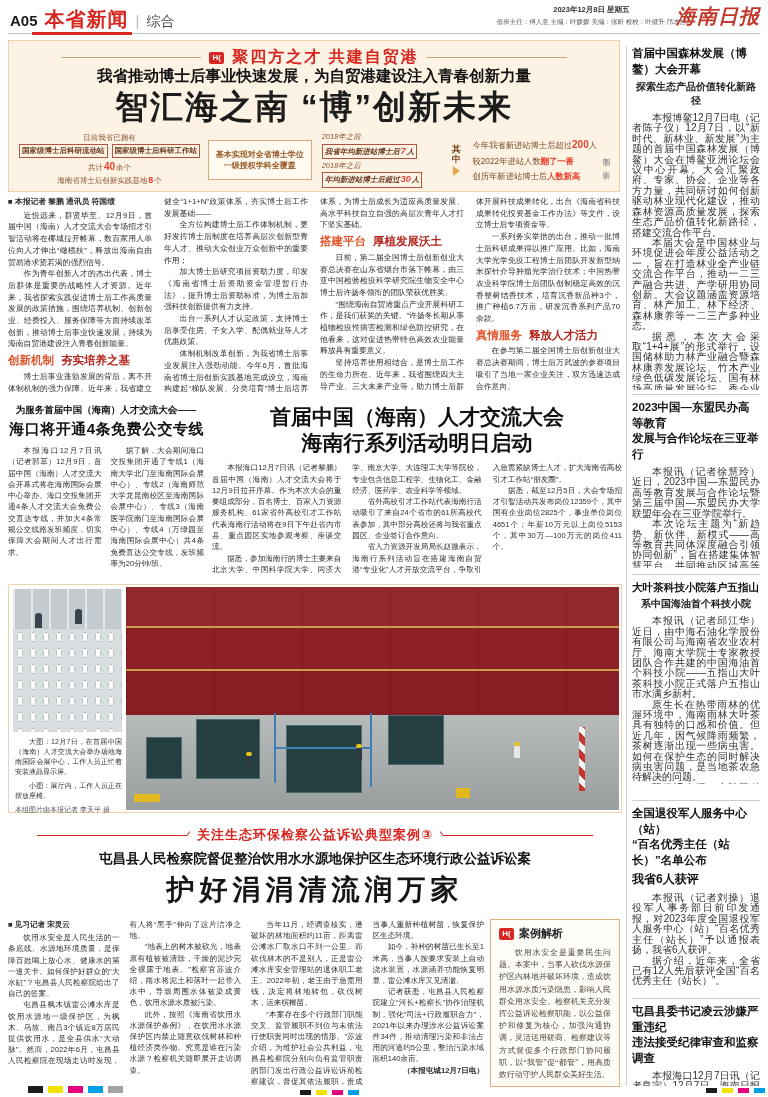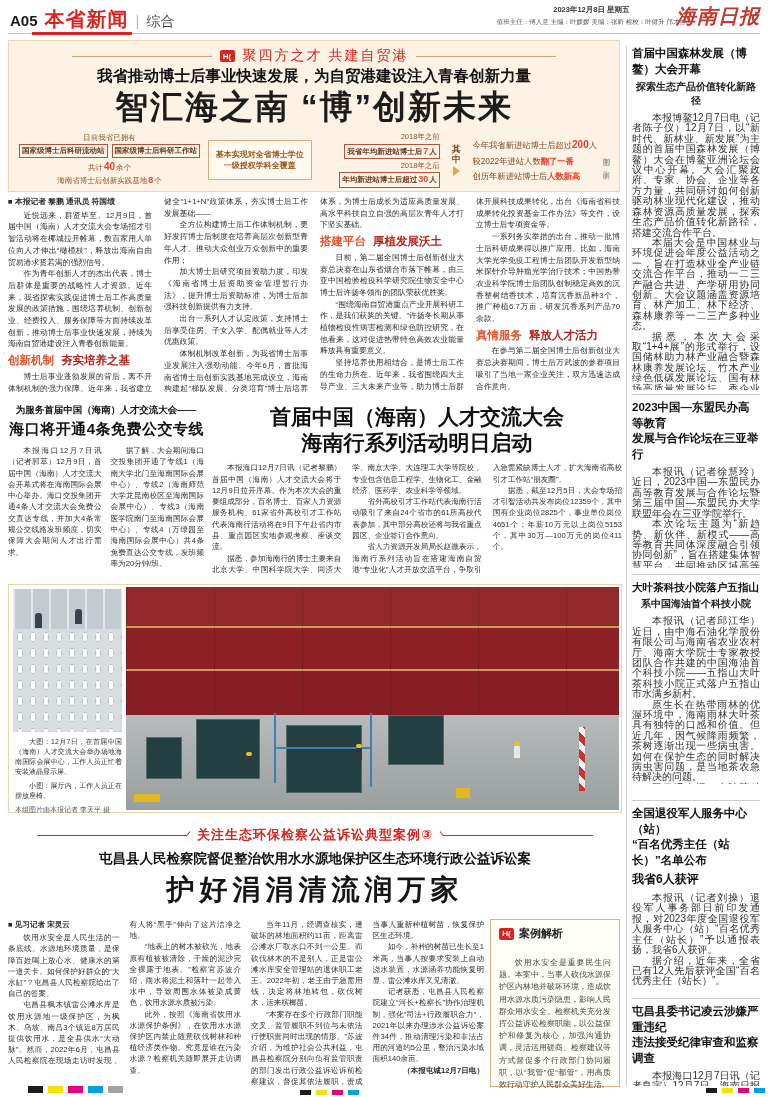--- a/index.html
+++ b/index.html
@@ -21,34 +21,34 @@
   .hdr-rule{position:absolute;left:8px;right:8px;top:33px;height:1px;background:#c4c4c4;}
   .hdr-red{position:absolute;left:32px;top:32px;width:100px;height:3px;background:#d6261f;}
 
   
   .feature{position:absolute;left:8px;top:40px;width:612px;height:152px;background:#fdf3e4;
            border:1px solid #eed3ae;box-sizing:border-box;}
   .kickrow{position:absolute;top:6px;left:0;right:0;display:flex;align-items:center;justify-content:center;gap:8px;}
   .kline{width:140px;height:1px;background:#caa27a;}
   .hklogo{display:inline-flex;align-items:center;justify-content:center;background:#d6261f;color:#fff;
           font-weight:900;font-size:8px;width:15px;height:12px;border-radius:2px;}
-  .kicktext{font-size:14px;font-weight:400;color:#d6261f;letter-spacing:2px;}
+  .kicktext{font-size:16px;font-weight:700;color:#d6261f;letter-spacing:2px;}
   .f-sub{position:absolute;top:25px;left:0;right:0;text-align:center;font-size:15.5px;font-weight:900;color:#111;}
   .f-title{position:absolute;top:44px;left:0;right:0;text-align:center;font-size:33px;font-weight:900;
            color:#1c1c1c;letter-spacing:2px;}
   .infog{position:absolute;top:92px;left:10px;right:8px;height:54px;display:flex;align-items:center;
          font-size:7.5px;color:#8a5230;}
   .g1{width:188px;text-align:center;line-height:1.55;}
   .gboxes{display:flex;justify-content:center;gap:4px;margin:1px 0;}
   .gbox{border:1px solid #b5543b;color:#6b3b22;font-weight:bold;padding:0 2px;white-space:nowrap;}
   .num{color:#e8432e;font-weight:900;font-size:10px;padding:0 1px;}
   .numsm{color:#e8432e;font-weight:900;font-size:9px;padding:0 1px;}
   .g2{width:102px;margin-left:8px;border:1px solid #e0a878;background:#fffaf0;text-align:center;
       font-size:8px;font-weight:bold;color:#9a5a28;padding:8px 3px;white-space:pre-line;position:relative;}
-  .g3{width:126px;margin-left:10px;text-align:right;line-height:1.5;}
+  .g3{width:126px;margin-left:10px;text-align:left;line-height:1.5;font-style:italic;}
   .g3 .gbox{display:inline-block;margin:1px 0;}
   .among{width:22px;margin-left:6px;display:flex;flex-direction:column;align-items:center;gap:2px;
          font-size:9px;font-weight:900;color:#7a4a28;}
   .among .vtxt{width:10px;line-height:1.15;text-align:center;}
   .tri{width:0;height:0;border-top:5px solid transparent;border-bottom:5px solid transparent;
        border-left:7px solid #e8a44a;}
   .g4{flex:1;margin-left:6px;text-align:left;line-height:1.8;font-size:8.3px;color:#7a4a28;white-space:nowrap;}
   .hl{color:#e8432e;font-weight:900;}
   .mapcredit{writing-mode:vertical-rl;font-size:7px;color:#8d8d8d;margin-left:4px;letter-spacing:2px;}
 
@@ -113,21 +113,21 @@
   .c-kline.l::before{content:"";position:absolute;right:-2px;top:-4px;width:1px;height:5px;background:#d6261f;transform:rotate(35deg);}
   .c-kline.r::after{content:"";position:absolute;left:-2px;top:-4px;width:1px;height:5px;background:#d6261f;transform:rotate(-35deg);}
   .c-kicker{font-size:13px;font-weight:900;color:#d6261f;letter-spacing:1px;}
   .c-sub{text-align:center;font-size:13.5px;font-weight:900;color:#111;margin-top:6px;}
   .c-title{text-align:center;font-size:28px;font-weight:900;color:#151515;letter-spacing:5px;margin-top:3px;}
   .c-body{position:absolute;left:0;top:101px;width:476px;height:170px;column-count:4;column-gap:10px;
           font-size:7.6px;line-height:11.2px;color:#2e2e2e;overflow:hidden;}
   .c-box{position:absolute;left:482px;top:101px;width:130px;height:168px;border:1px solid #e2b07e;
          background:#fffdf7;box-sizing:border-box;padding:6px 8px;}
   .c-box-hd{display:flex;align-items:center;gap:5px;font-size:11px;font-weight:900;color:#222;}
-  .c-box-txt{margin-top:16px;font-family:Liberation Sans, sans-serif;font-size:7.9px;
+  .c-box-txt{margin-top:6px;font-family:Liberation Serif, serif;font-size:7.9px;
              line-height:12.2px;color:#4a4338;text-align:justify;text-indent:2em;}
 
   
   .vrule{position:absolute;left:626px;top:46px;width:1px;height:1040px;background:#cfcfcf;}
   .rail{position:absolute;left:632px;top:44px;width:128px;}
   .r-art{position:absolute;left:0;width:128px;overflow:hidden;}
   .r-title{font-size:11.5px;font-weight:900;color:#111;line-height:1.35;white-space:pre-line;}
   .r-title.small{font-size:10.6px;}
   .r-subtitle{font-size:10px;font-weight:bold;color:#222;margin-top:3px;text-align:center;}
   .r-sub2{font-size:12px;font-weight:900;color:#111;margin-top:3px;}

